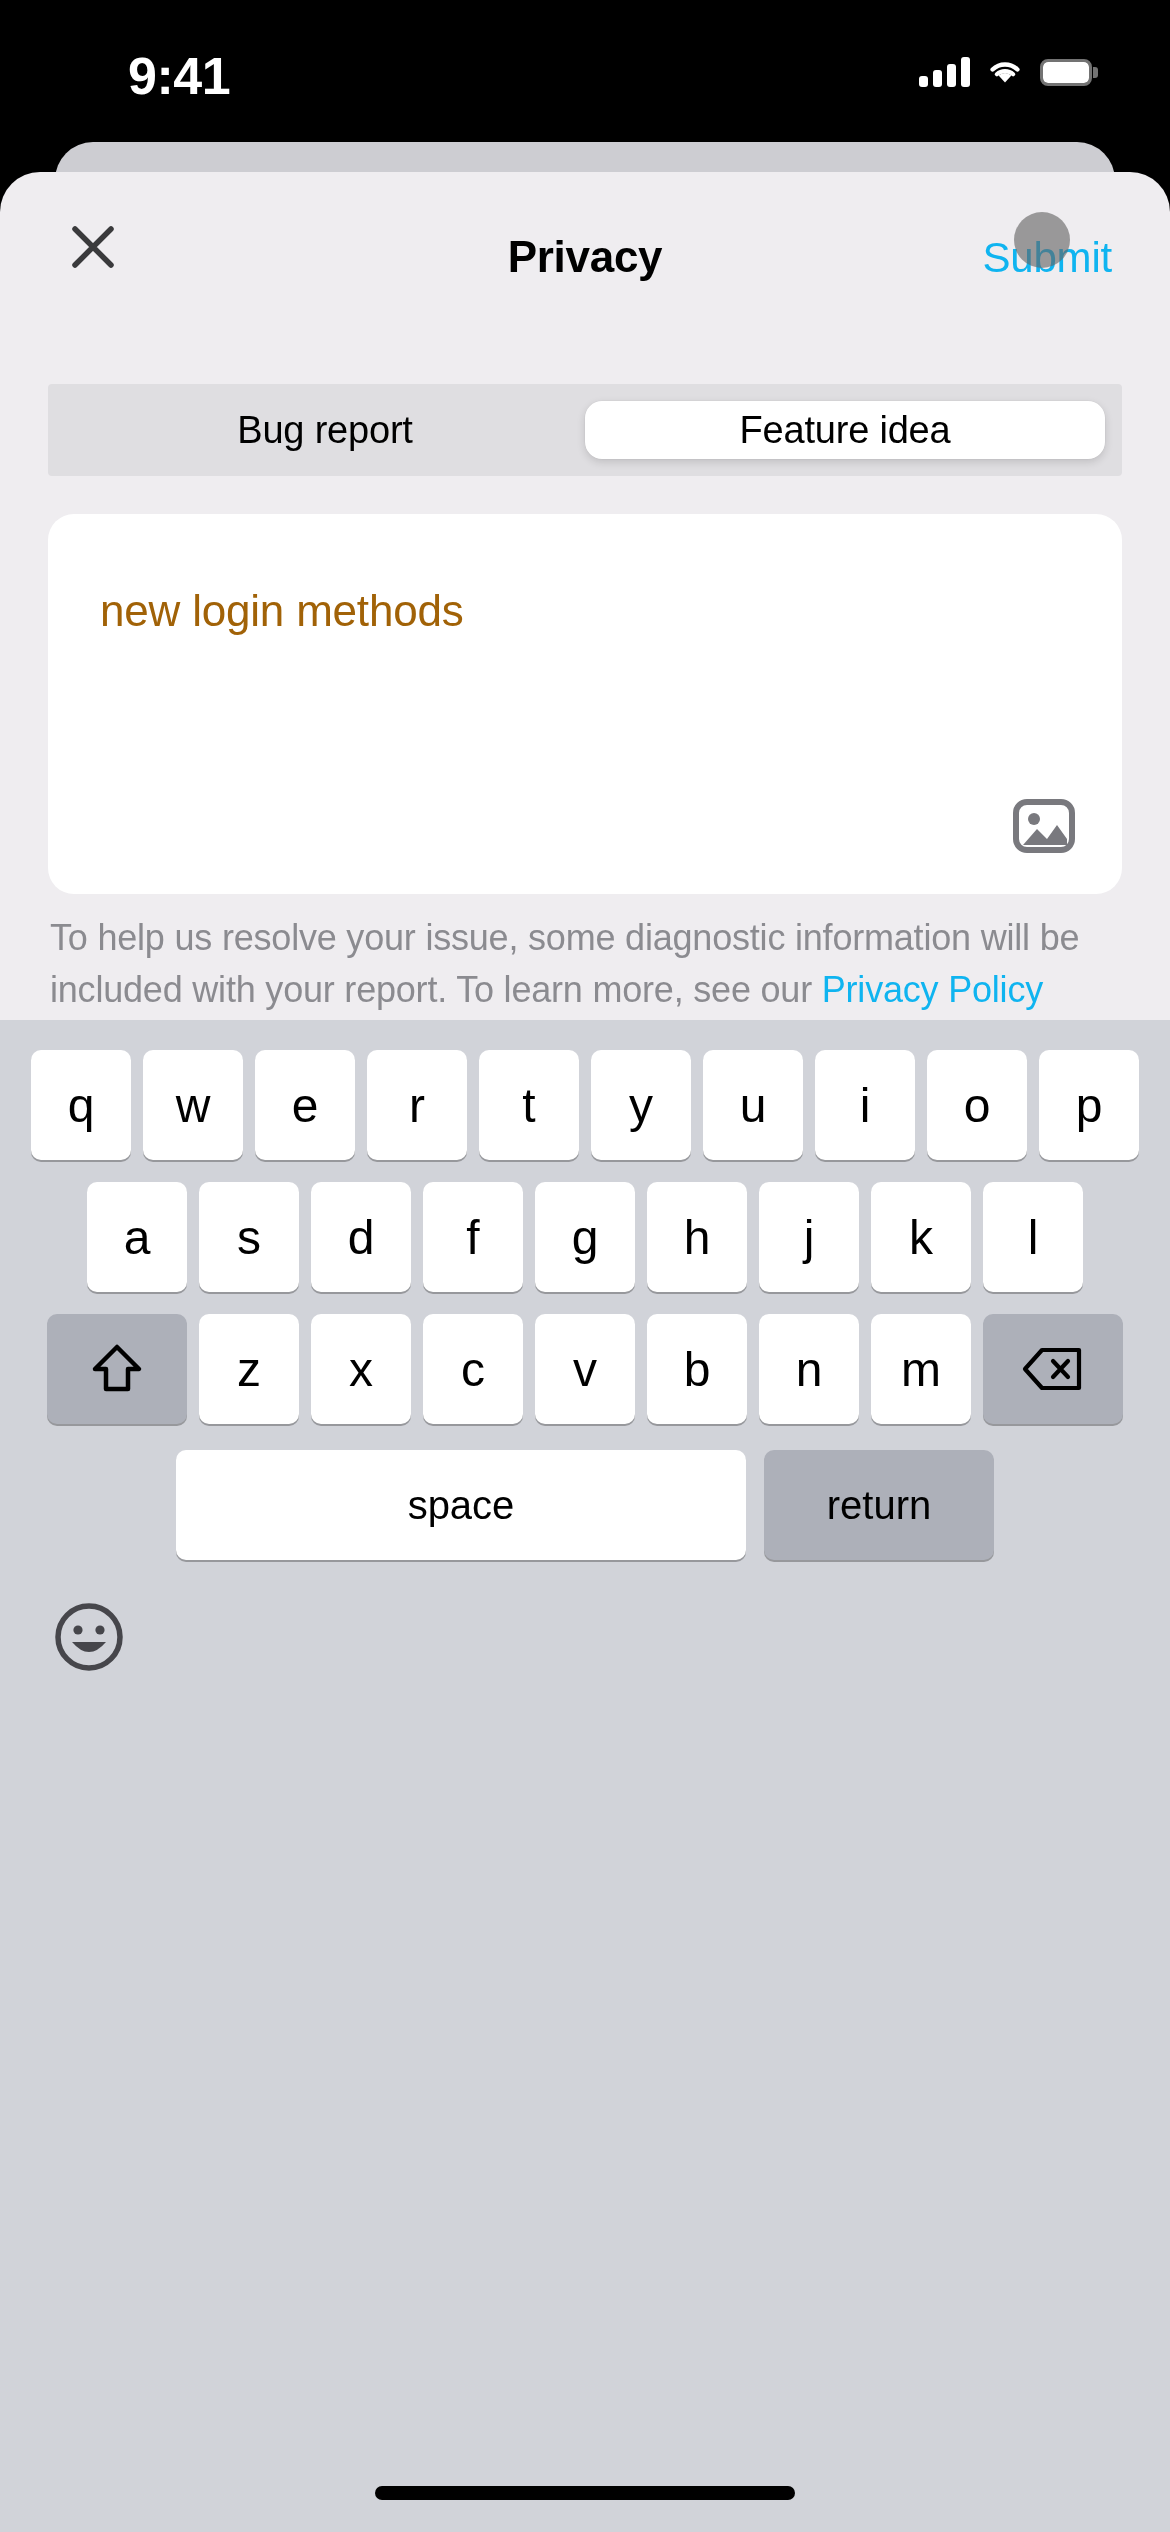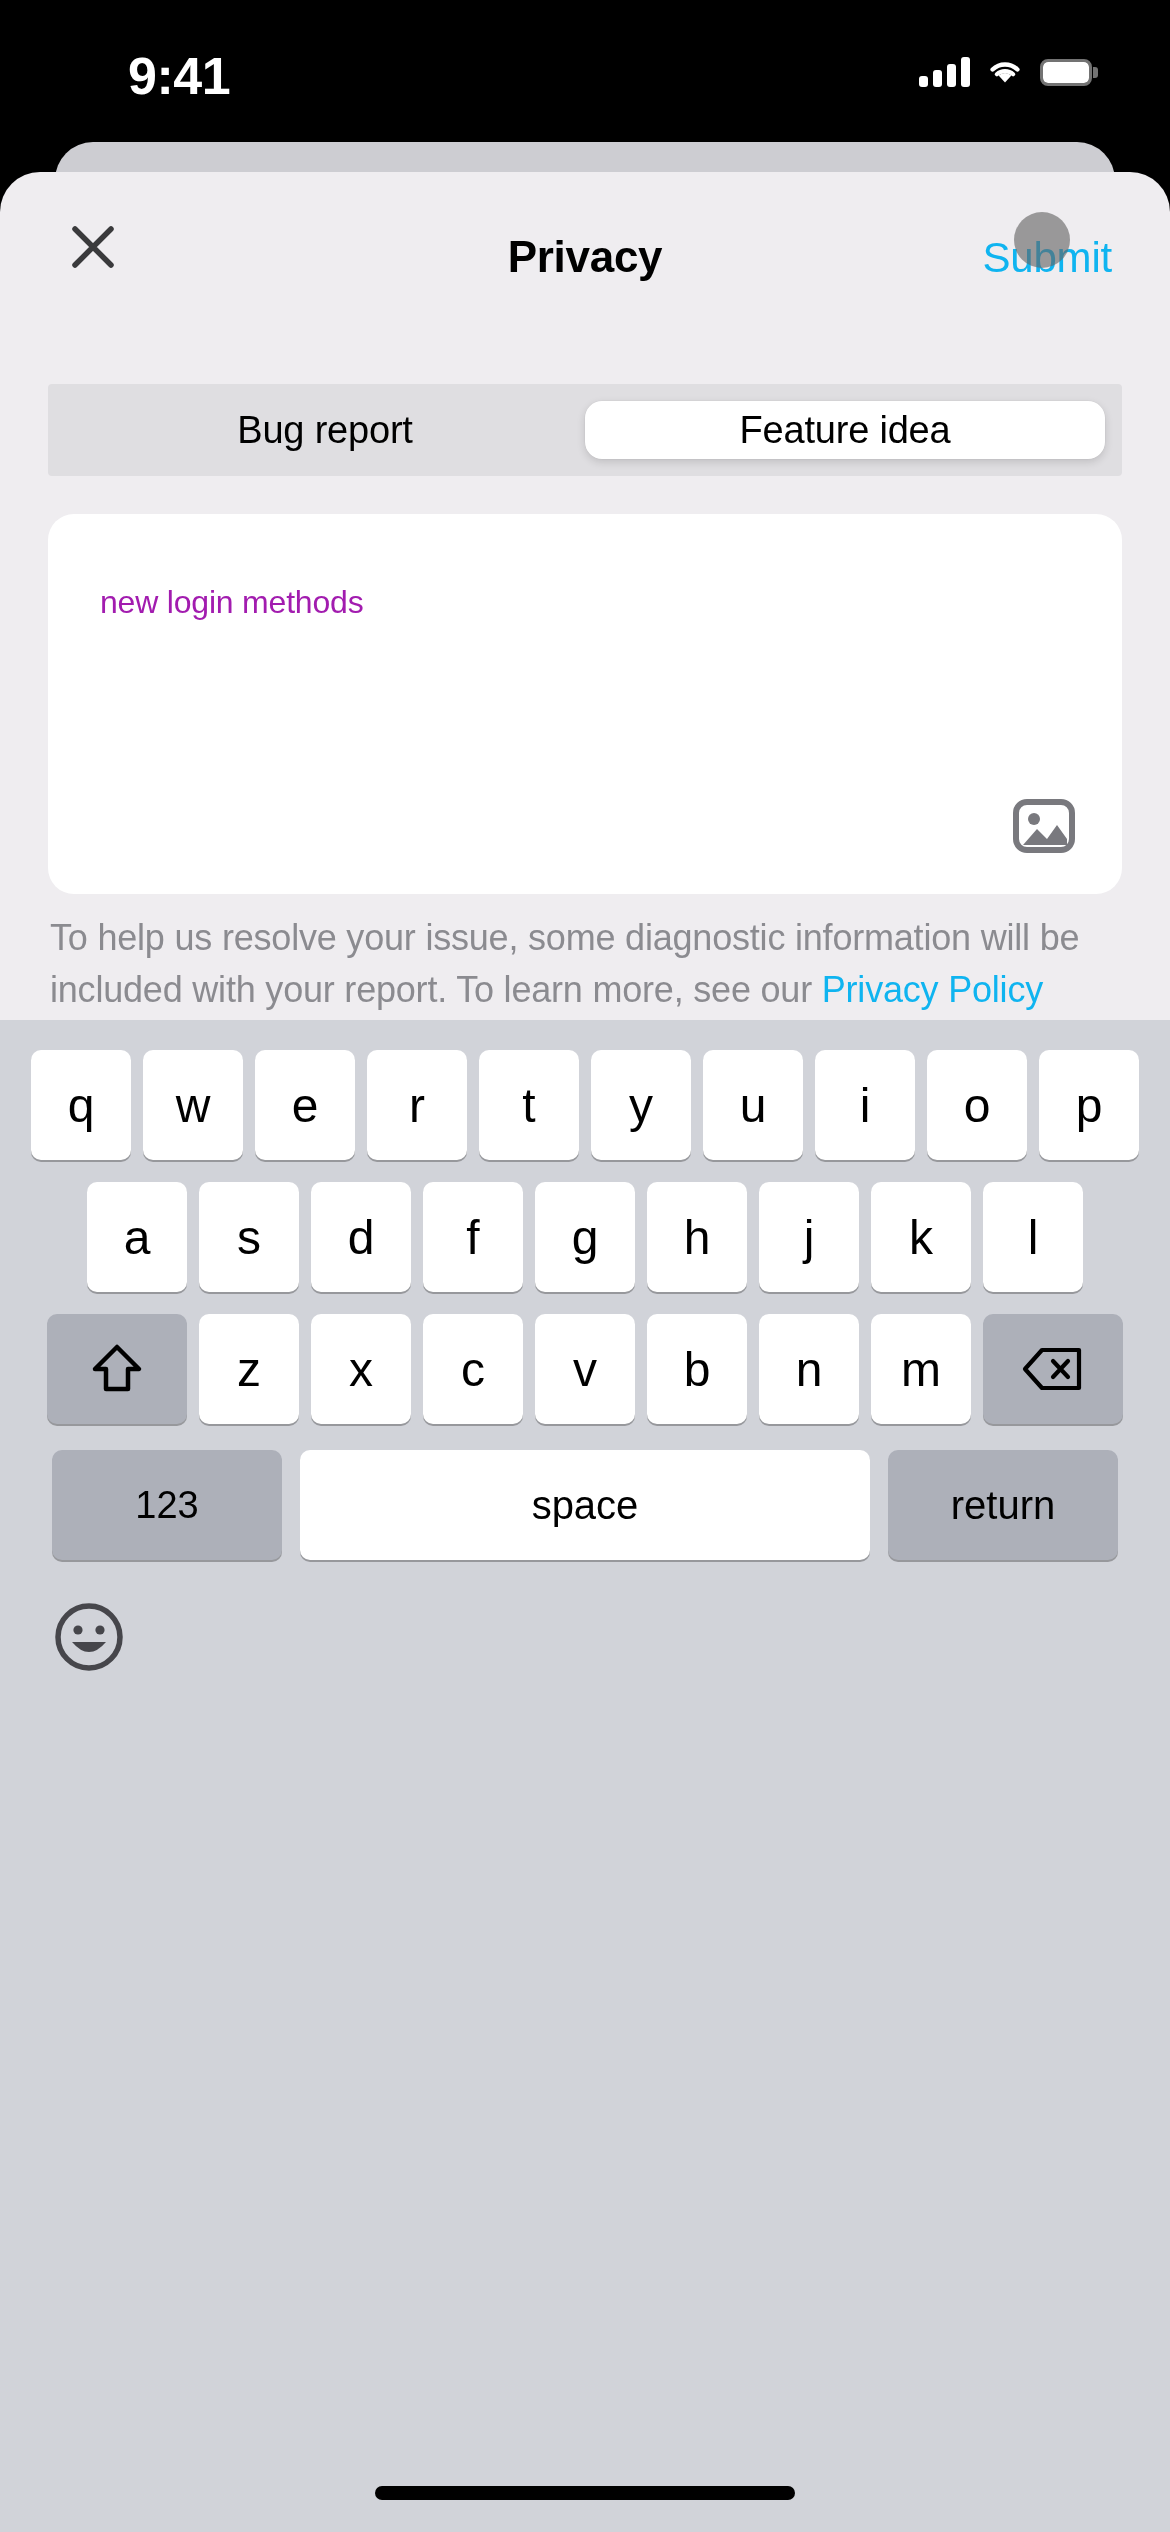--- a/index.html
+++ b/index.html
@@ -96,21 +96,21 @@
     box-shadow:0 3px 9px rgba(0,0,0,0.14), 0 0 0 0.5px rgba(0,0,0,0.04);
   }
 
   
   .ta-card {
     position:absolute; left:48px; top:342px; width:1074px; height:380px;
     background:#fff; border-radius:26px;
   }
   .ta-text {
     position:absolute; left:52px; top:68px; right:52px;
-    font-size:32px; color:#a21caf; line-height:1.3; letter-spacing:-0.2px;
+    font-size:44px; color:#a16207; line-height:1.3; letter-spacing:-0.2px;
   }
   .attach-icon {
     position:absolute; right:44px; bottom:34px; width:68px; height:68px;
     display:flex; align-items:center; justify-content:center;
   }
 
   
   .disclaimer {
     position:absolute; left:50px; top:740px; width:1080px;
     font-size:36px; line-height:1.45; color:#8b8b90; letter-spacing:-0.2px;
@@ -265,21 +265,20 @@
         <div class="key">m</div>
         <div class="key wide">
           <svg width="62" height="48" viewBox="0 0 62 48">
             <path d="M20 5 L57 5 L57 43 L20 43 L3 24 Z" fill="none" stroke="#000" stroke-width="4.2" stroke-linejoin="round"></path>
             <path d="M31 16 L46 32 M46 16 L31 32" stroke="#000" stroke-width="4.2" stroke-linecap="round"></path>
           </svg>
         </div>
       </div>
 
       <div class="krow r4">
-        <div class="key fn num">123</div>
         <div class="key space">space</div>
         <div class="key fn ret">return</div>
       </div>
 
       <div class="emoji-row">
         <div class="emoji-key">
           <svg width="74" height="74" viewBox="0 0 74 74">
             <circle cx="37" cy="37" r="31" fill="none" stroke="#46464b" stroke-width="5.5"></circle>
             <circle cx="26" cy="30" r="4.6" fill="#46464b"></circle>
             <circle cx="48" cy="30" r="4.6" fill="#46464b"></circle>

